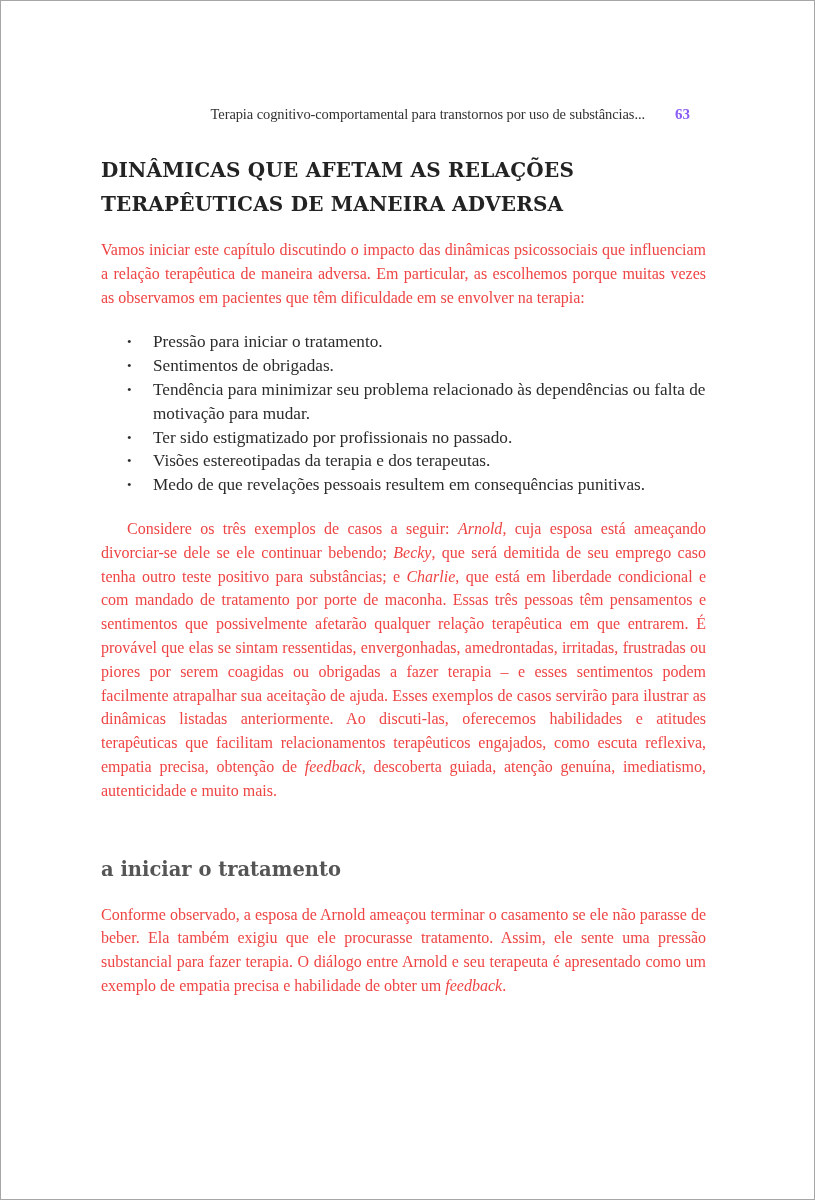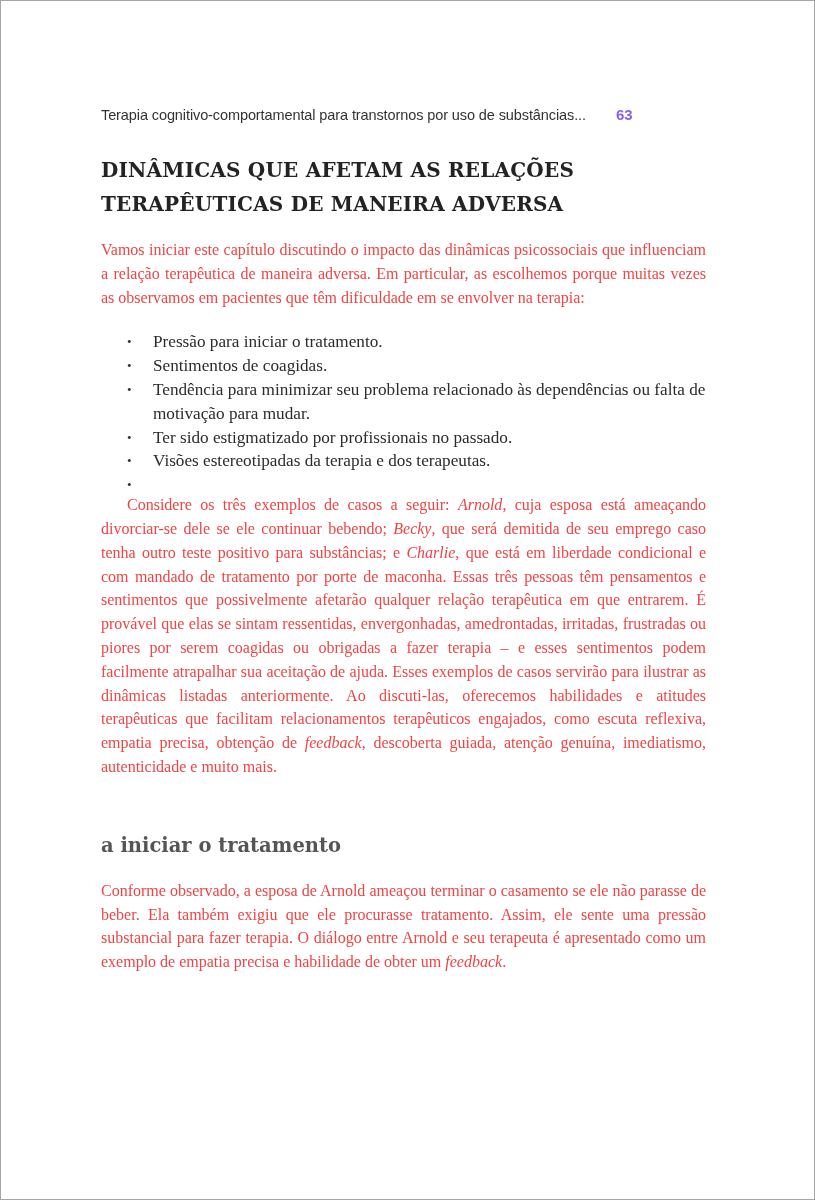--- a/index.html
+++ b/index.html
@@ -6,23 +6,23 @@
   body {
     width: 815px; height: 1200px; position: relative; overflow: hidden;
     font-family: "DejaVu Serif", "Liberation Serif", serif;
     color: #2a2a2a;
   }
   .page {
     position: absolute; left: 0; top: 0; width: 813px; height: 1198px;
     border: 1px solid #a6a6a6; background: #fff;
   }
   .running-head {
-    position: absolute; top: 105px; left: 100px; width: 605px;
-    display: flex; justify-content: flex-start; align-items: baseline;
-    font-family: Liberation Sans, sans-serif; font-size: 14.5px; color: #333;
+    position: absolute; top: 105px; left: 84px; width: 605px;
+    display: flex; justify-content: flex-end; align-items: baseline;
+    font-family: Liberation Serif, serif; font-size: 14.5px; color: #333;
   }
   .running-head .title { margin-right: 30px; letter-spacing: -0.1px; }
   .running-head .num { font-weight: bold; font-size: 15px; color: #8b5cf6; }
   .content {
     position: absolute; left: 100px; top: 152px; width: 605px;
   }
   h1 {
     margin: 0; font-family: "DejaVu Serif", serif; font-weight: bold;
     font-size: 20px; line-height: 34px; color: #232323; letter-spacing: 0.2px;
   }
@@ -60,25 +60,25 @@
   <div class="content">
     <h1>
       <span>DINÂMICAS QUE AFETAM AS RELAÇÕES</span><br>
       <span>TERAPÊUTICAS DE MANEIRA ADVERSA</span>
     </h1>
 
     <p class="para intro">Vamos iniciar este capítulo discutindo o impacto das dinâmicas psicossociais que influenciam a relação terapêutica de maneira adversa. Em particular, as escolhemos porque muitas vezes as observamos em pacientes que têm dificuldade em se envolver na terapia:</p>
 
     <ul class="bullets">
       <li><span class="bullet">•</span><span>Pressão para iniciar o tratamento.</span></li>
-      <li><span class="bullet">•</span><span>Sentimentos de coagidas.</span></li>
+      <li><span class="bullet">•</span><span>Sentimentos de obrigadas.</span></li>
       <li><span class="bullet">•</span><span>Tendência para minimizar seu problema relacionado às dependências ou falta de motivação para mudar.</span></li>
       <li><span class="bullet">•</span><span>Ter sido estigmatizado por profissionais no passado.</span></li>
       <li><span class="bullet">•</span><span>Visões estereotipadas da terapia e dos terapeutas.</span></li>
-      <li><span class="bullet">•</span></li>
+      <li><span class="bullet">•</span><span>Medo de que revelações pessoais resultem em consequências punitivas.</span></li>
     </ul>
 
     <p class="para cases"><span>Considere os três exemplos de casos a seguir: </span><em>Arnold</em><span>, cuja esposa está ameaçando divorciar-se dele se ele continuar bebendo; </span><em>Becky</em><span>, que será demitida de seu emprego caso tenha outro teste positivo para substâncias; e </span><em>Charlie</em><span>, que está em liberdade condicional e com mandado de tratamento por porte de maconha. Essas três pessoas têm pensamentos e sentimentos que possivelmente afetarão qualquer relação terapêutica em que entrarem. É provável que elas se sintam ressentidas, envergonhadas, amedrontadas, irritadas, frustradas ou piores por serem coagidas ou obrigadas a fazer terapia – e esses sentimentos podem facilmente atrapalhar sua aceitação de ajuda. Esses exemplos de casos servirão para ilustrar as dinâmicas listadas anteriormente. Ao discuti-las, oferecemos habilidades e atitudes terapêuticas que facilitam relacionamentos terapêuticos engajados, como escuta reflexiva, empatia precisa, obtenção de </span><em>feedback</em><span>, descoberta guiada, atenção genuína, imediatismo, autenticidade e muito mais.</span></p>
 
     <h2>
       <br>
       <span>a iniciar o tratamento</span>
     </h2>
 
     <p class="para arnold"><span>Conforme observado, a esposa de Arnold ameaçou terminar o casamento se ele não parasse de beber. Ela também exigiu que ele procurasse tratamento. Assim, ele sente uma pressão substancial para fazer terapia. O diálogo entre Arnold e seu terapeuta é apresentado como um exemplo de empatia precisa e habilidade de obter um </span><em>feedback</em><span>.</span></p>

